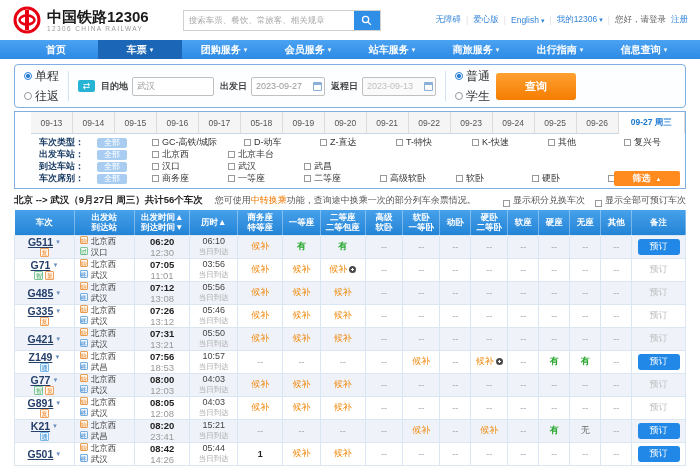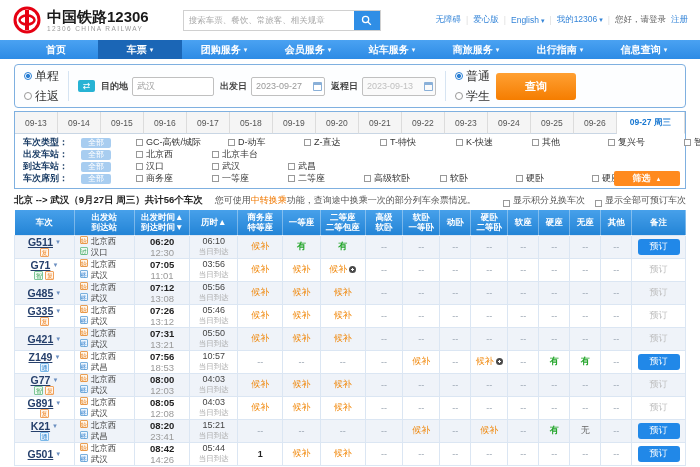--- a/index.html
+++ b/index.html
@@ -35,21 +35,21 @@
   .fld{display:flex;align-items:center;gap:4px;}
   .fld .lb{font-weight:bold;color:#444;white-space:nowrap;}
   .fld input{width:82px;height:19px;border:1px solid #c0c0c0;border-radius:2px;padding:0 4px;font-size:9px;color:#999;}
   .date-wrap{position:relative;display:inline-block;}
   .date-wrap input{width:74px;padding-right:14px;}
   .date-wrap input.off{color:#c0c0c0;background:#fafafa;}
   .cal-icon{position:absolute;right:3px;top:5px;width:9px;height:9px;border:1px solid #8ab0d8;border-top:3px solid #8ab0d8;border-radius:1px;}
   .swap-icon{width:17px;height:12px;background:#27b3d4;border-radius:2px;color:#fff;display:flex;align-items:center;justify-content:center;font-size:9px;line-height:1;cursor:pointer;flex:none;}
   .query-btn{width:80px;height:27px;background:linear-gradient(#ffa033,#f57d00);border:0;border-radius:3px;color:#fff;font-size:11px;font-weight:bold;cursor:pointer;flex:none;}
   
-  .filter-panel{margin:3px 14px 0;border:1px solid #7fb0e0;position:relative;background:#fff;}
+  .filter-panel{margin:3px 14px 0;border:1px solid #7fb0e0;position:relative;background:#fff;padding-left:16px;}
   .date-tabs{display:flex;height:22px;}
   .date-tab{flex:1;display:flex;align-items:center;justify-content:center;background:#f5f5f5;border-right:1px solid #dcdcdc;border-bottom:1px solid #c9d6e4;color:#555;font-size:8.5px;cursor:pointer;white-space:nowrap;}
   .date-tab.active{flex:1.6;background:#fff;border-bottom:1px solid #fff;color:#1777d1;font-weight:bold;}
   .f-rows{padding:2px 0 3px;}
   .f-row{display:flex;align-items:center;height:11px;padding:0 8px;margin:1px 0;}
   .f-label{font-weight:bold;color:#1c3e66;width:58px;flex:none;}
   .all-pill{background:#a8cdf0;color:#fff;border-radius:2px;padding:0 7px;height:10px;line-height:10px;font-size:8px;margin-right:25px;cursor:pointer;flex:none;}
   .cb{display:flex;align-items:center;gap:3px;width:76px;color:#333;cursor:pointer;flex:none;}
   .cb.wide{width:92px;}
   .box{width:7px;height:7px;border:1px solid #999;background:#fff;flex:none;}

